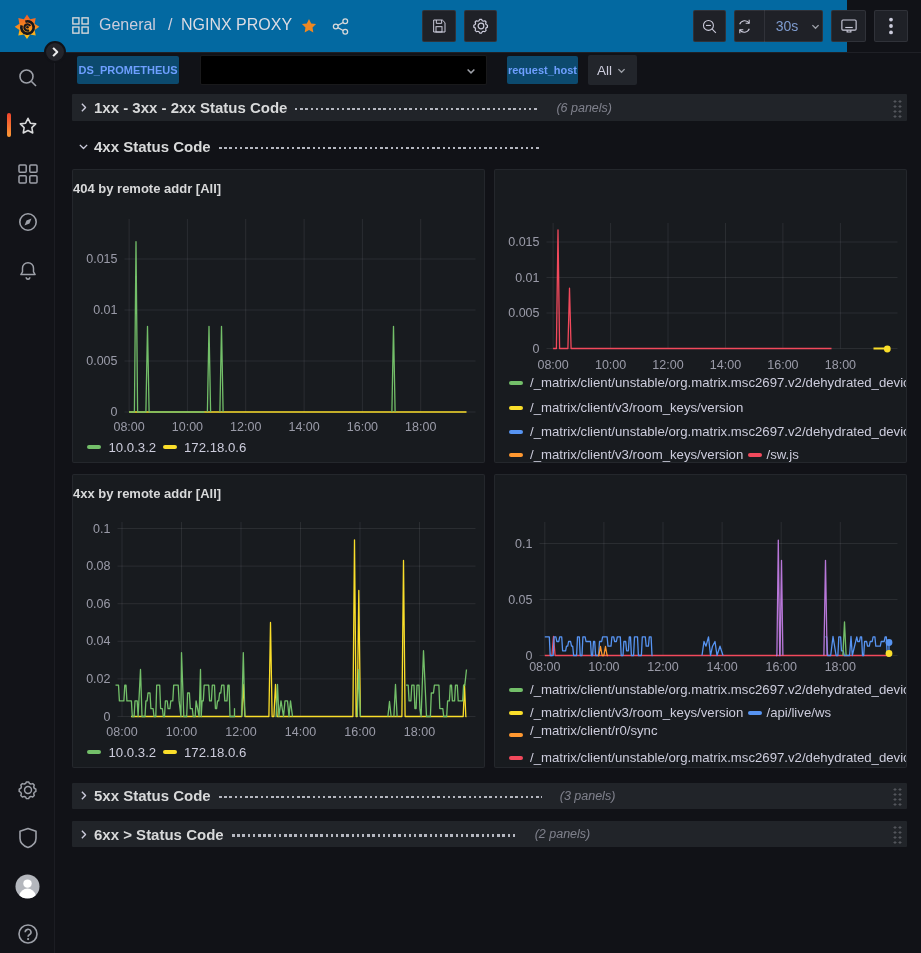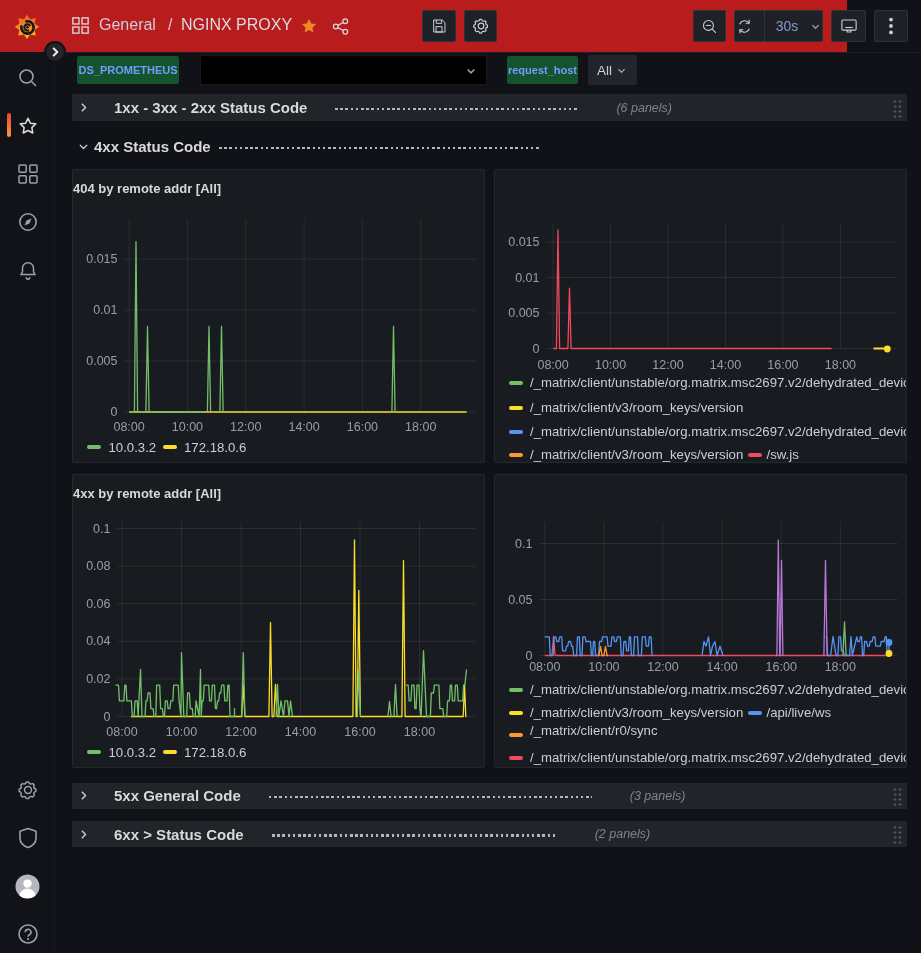--- a/index.html
+++ b/index.html
@@ -1,40 +1,40 @@
 <!DOCTYPE html>
 <html><head><meta charset="utf-8">
 <style>
 * { margin:0; padding:0; box-sizing:border-box; }
 html,body { width:921px; height:953px; background:#111217; overflow:hidden;
   font-family:"Liberation Sans",sans-serif; }
 .abs { position:absolute; }
-#navbar { position:absolute; left:0; top:0; width:847px; height:52px; background:#b91c1c; }
+#navbar { position:absolute; left:0; top:0; width:847px; height:52px; background:#0369a1; }
 #navline { position:absolute; left:55px; top:52px; width:866px; height:1px; background:rgba(204,204,220,0.08); }
 #logo { position:absolute; left:14px; top:13px; }
 .crumb { position:absolute; top:16px; font-size:16px; color:#ccccdc; }
 .crumb.white { color:#dcdce3; }
 .tbtn { position:absolute; top:10px; height:32px; background:#1f2127; border:1px solid rgba(204,204,220,0.10);
   border-radius:2px; display:flex; align-items:center; justify-content:center; color:#ccccdc; }
 #sidebar { position:absolute; left:0; top:52px; width:55px; height:901px; background:#121318;
   border-right:1px solid rgba(204,204,220,0.06); }
 .sicon { position:absolute; left:0; width:55px; display:flex; justify-content:center; }
 #expander { position:absolute; left:44px; top:41px; width:22px; height:22px; border-radius:50%;
   background:#24252b; border:2px solid #111217; color:#e3e4e8; display:flex; align-items:center;
   justify-content:center; z-index:5; }
 #actbar { position:absolute; left:7px; top:61px; width:4px; height:24px; border-radius:2px;
   background:linear-gradient(to bottom,#f0432c,#fc9b36); }
-.vlabel { position:absolute; background:#14532d; color:#6e9fff; font-size:11px; font-weight:700;
+.vlabel { position:absolute; background:#0c4a6e; color:#6e9fff; font-size:11px; font-weight:700;
   display:flex; align-items:center; justify-content:center; border-radius:2px; height:28px; top:56px; }
 #blackbox { position:absolute; left:200px; top:55px; width:287px; height:30px; background:#000;
   border:1px solid rgba(204,204,220,0.12); border-radius:2px; }
 #allbox { position:absolute; left:588px; top:55px; width:49px; height:30px; background:#22252b;
   border-radius:2px; color:#ccccdc; font-size:13.5px; display:flex; align-items:center; padding-left:9px; gap:4px; }
 .rowhdr { position:absolute; left:72px; width:835px; display:flex; align-items:center; }
-.rowhdr.bg { background:#212429; border-radius:1px;gap:20px; }
+.rowhdr.bg { background:#212429; border-radius:1px; }
 .rtitle { color:#d8d9da; font-size:15px; font-weight:700; margin-left:2px; white-space:nowrap; }
 .dots { height:2.5px; margin-left:8px; margin-top:3px; flex:none;
   background-image:repeating-linear-gradient(90deg,#b5b7c0 0 2.5px,transparent 2.5px 5.2px); }
 .pcount { color:rgba(204,204,220,0.55); font-size:12.5px; font-style:italic; margin-left:18px; white-space:nowrap; }
 .handle { position:absolute; right:5px; top:50%; margin-top:-10px; width:10px; height:20px;
   background-image:radial-gradient(circle, #53555c 1px, transparent 1.2px); background-size:5px 5px;
   background-position:0.5px 1px; }
 .panel { position:absolute; width:413px; height:294px; background:#181b1f;
   border:1px solid rgba(204,204,220,0.07); border-radius:2px; overflow:hidden; }
 .ptitle { position:absolute; left:0; top:11px; width:100%; text-align:left; color:#d8d9da;
@@ -216,21 +216,21 @@
     <svg width="13" height="13" viewBox="0 0 16 16" style="margin:0 2px 0 5px;flex:none">
       <path d="M3.5 6L8 10.5 12.5 6" stroke="#ccccdc" stroke-width="1.7" fill="none" stroke-linejoin="round"></path>
     </svg>
     <span class="rtitle">4xx Status Code</span>
     <span class="dots" style="width:320px"></span>
   </div>
 <div class="rowhdr bg" style="top:782.5px;height:26px">
     <svg width="13" height="13" viewBox="0 0 16 16" style="margin:0 2px 0 5px;flex:none">
       <path d="M6 3.5L10.5 8 6 12.5" stroke="#ccccdc" stroke-width="1.7" fill="none" stroke-linejoin="round"></path>
     </svg>
-    <span class="rtitle">5xx General Code</span>
+    <span class="rtitle">5xx Status Code</span>
     <span class="dots" style="width:323px"></span>
     <span class="pcount">(3 panels)</span>
     <div class="handle"></div>
   </div>
 <div class="rowhdr bg" style="top:821px;height:26px">
     <svg width="13" height="13" viewBox="0 0 16 16" style="margin:0 2px 0 5px;flex:none">
       <path d="M6 3.5L10.5 8 6 12.5" stroke="#ccccdc" stroke-width="1.7" fill="none" stroke-linejoin="round"></path>
     </svg>
     <span class="rtitle">6xx &gt; Status Code</span>
     <span class="dots" style="width:285px"></span>

